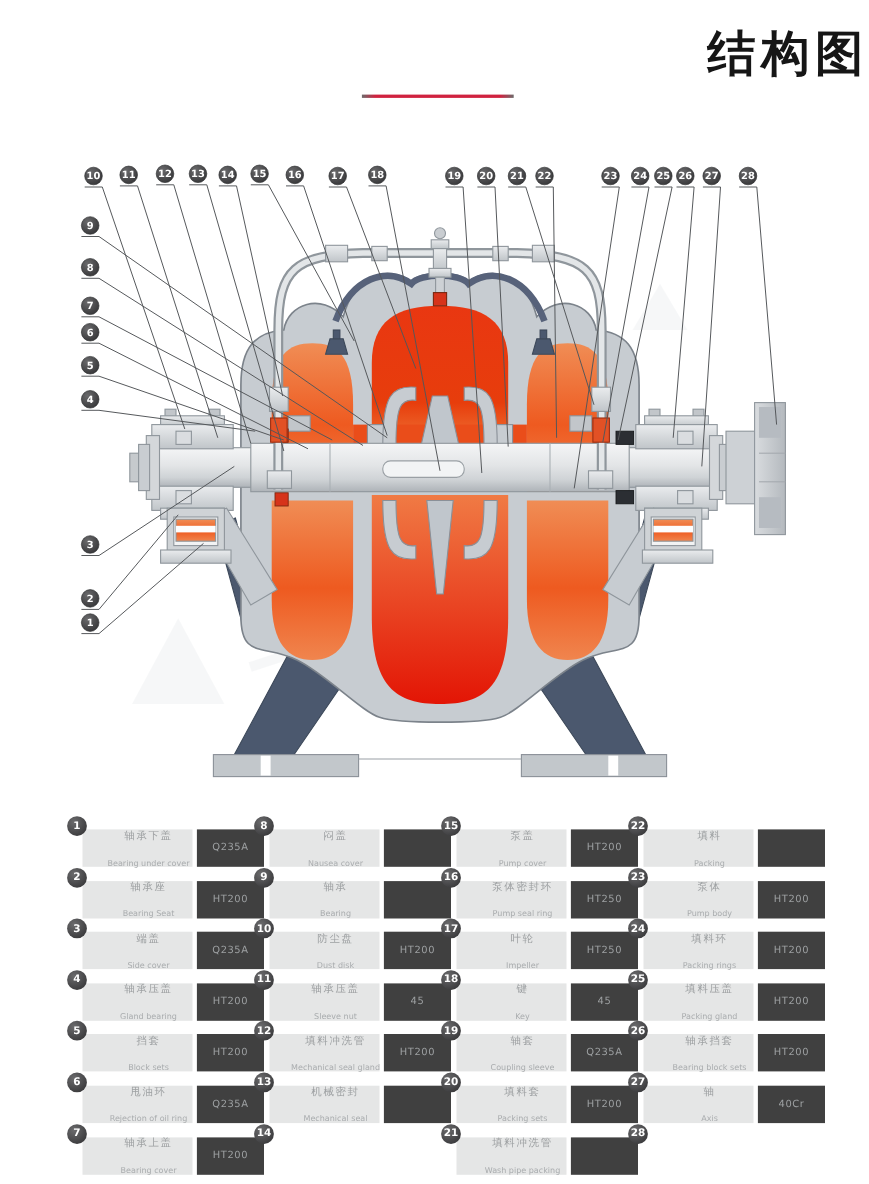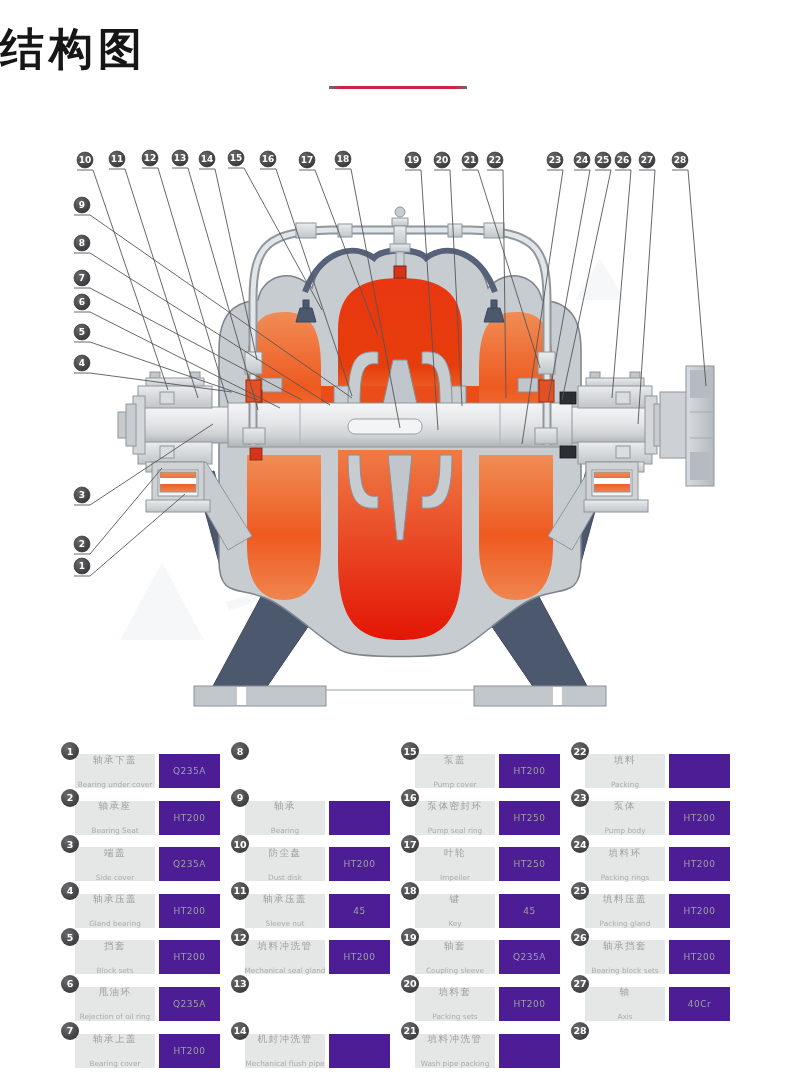--- a/index.html
+++ b/index.html
@@ -1,37 +1,37 @@
 <!DOCTYPE html>
 <html><head>
 <meta charset="utf-8">
 <style>
   html,body{margin:0;padding:0;background:#ffffff;}
   body{font-family:"DejaVu Sans","Liberation Sans",sans-serif;}
   #stage{position:relative;width:790px;height:1076px;background:#ffffff;overflow:hidden;margin:0 auto;}
-  .title{position:absolute;top:20px;left:0;width:790px;text-align:left;
+  .title{position:absolute;top:20px;left:0;width:790px;text-align:right;
          font-size:44px;font-weight:bold;color:#161616;letter-spacing:5px;}
   .red-line{position:absolute;top:86px;left:329px;width:138px;height:3px;
          background:linear-gradient(to right,#6c6c6c 0%,#d0223f 9%,#d0223f 91%,#6c6c6c 100%);}
   svg{position:absolute;left:0;top:140px;}
   
   .parts{position:absolute;left:60px;top:742px;display:grid;
          grid-template-columns:repeat(4,170px);grid-template-rows:repeat(7,46.6px);
          grid-auto-flow:column;}
   .entry{position:relative;}
   .badge{position:absolute;left:1px;top:0;width:18px;height:18px;border-radius:50%;
          background:radial-gradient(circle at 35% 30%,#6b6b6d,#2d2d2f);
          color:#fff;font-size:9.5px;font-weight:bold;
          display:flex;align-items:center;justify-content:center;z-index:2;}
   .cells{position:absolute;left:15px;top:12px;display:flex;gap:4px;}
   .name{width:80px;height:34px;background:#e5e6e6;display:flex;flex-direction:column;
-        justify-content:center;align-items:center;overflow:visible;}
+        justify-content:center;align-items:center;overflow:visible;padding-left:20px;}
   .zh{font-size:9.5px;color:#9da0a2;letter-spacing:1.5px;white-space:nowrap;}
   .en{font-size:7.3px;color:#a9acae;margin-top:13px;white-space:nowrap;}
-  .mat{width:61px;height:34px;background:#4c1d95;display:flex;align-items:center;
+  .mat{width:61px;height:34px;background:#404040;display:flex;align-items:center;
        justify-content:center;font-size:9px;color:#9da0a2;letter-spacing:.5px;}
   .co{fill:url(#gBadge);stroke:#2c2e30;stroke-width:.6;}
   .ct{fill:#ffffff;font-size:9px;font-weight:bold;text-anchor:middle;
       font-family:"DejaVu Sans","Liberation Sans",sans-serif;}
   .ld{fill:none;stroke:#54575a;stroke-width:.9;}
 </style>
 </head>
 <body>
 
 <div id="stage">
@@ -440,20 +440,27 @@
           <div class="name">
             <div class="zh">轴承上盖</div>
             <div class="en">Bearing cover</div>
           </div>
       <div class="mat">HT200</div>
         </div>
     </div>
 
     <div class="entry">
       <div class="badge">8</div>
+      <div class="cells">
+          <div class="name">
+            <div class="zh">闷盖</div>
+            <div class="en">Nausea cover</div>
+          </div>
+      <div class="mat"></div>
+        </div>
     </div>
     <div class="entry">
       <div class="badge">9</div>
       <div class="cells">
           <div class="name">
             <div class="zh">轴承</div>
             <div class="en">Bearing</div>
           </div>
       <div class="mat"></div>
         </div>
@@ -483,30 +490,30 @@
       <div class="cells">
           <div class="name">
             <div class="zh">填料冲洗管</div>
             <div class="en">Mechanical seal gland</div>
           </div>
       <div class="mat">HT200</div>
         </div>
     </div>
     <div class="entry">
       <div class="badge">13</div>
+      <div class="cells">
+          <div class="name">
+            <div class="zh">机械密封</div>
+            <div class="en">Mechanical seal</div>
+          </div>
+      <div class="mat"></div>
+        </div>
     </div>
     <div class="entry">
       <div class="badge">14</div>
-      <div class="cells">
-          <div class="name">
-            <div class="zh">机封冲洗管</div>
-            <div class="en">Mechanical flush pipe</div>
-          </div>
-      <div class="mat"></div>
-        </div>
     </div>
 
     <div class="entry">
       <div class="badge">15</div>
       <div class="cells">
           <div class="name">
             <div class="zh">泵盖</div>
             <div class="en">Pump cover</div>
           </div>
       <div class="mat">HT200</div>

